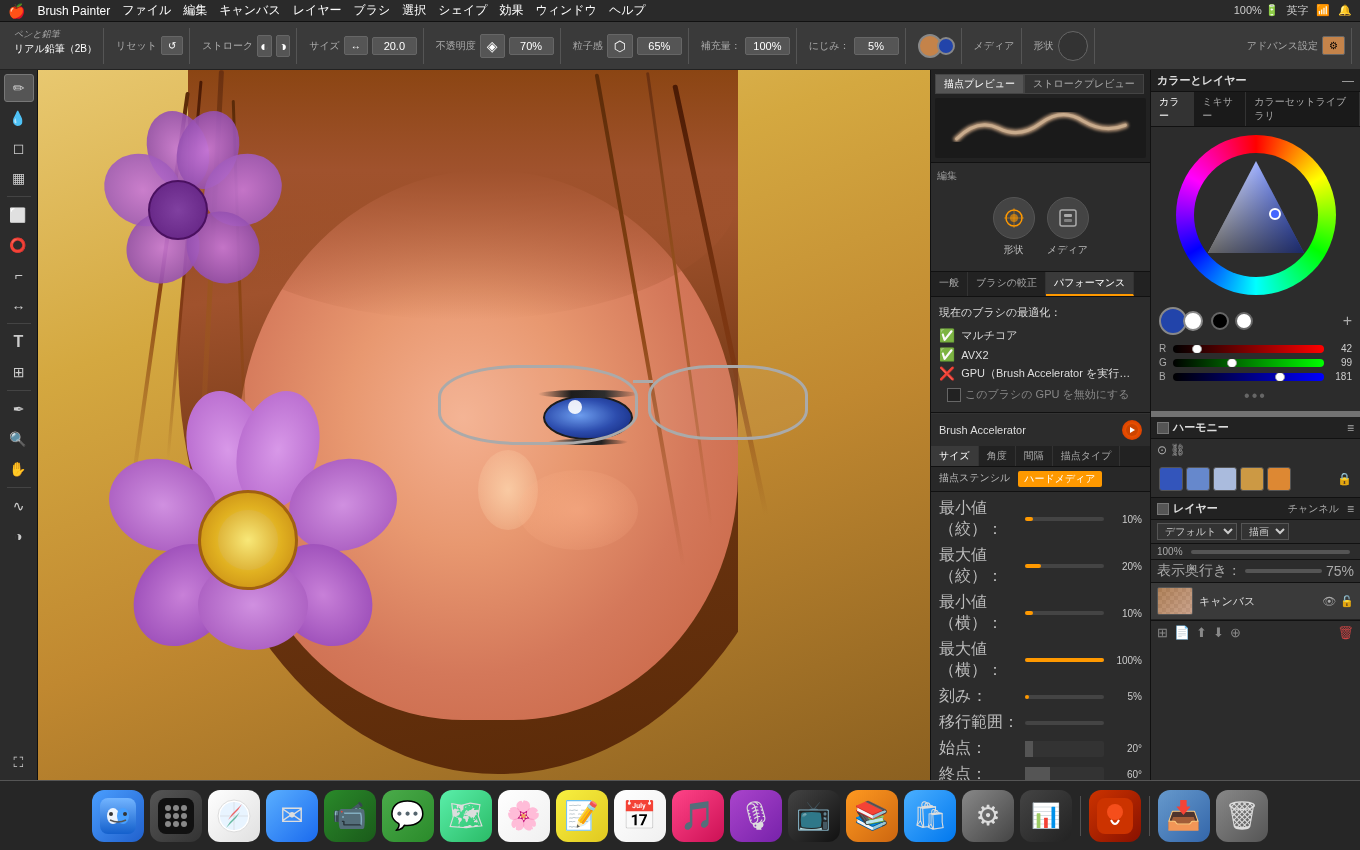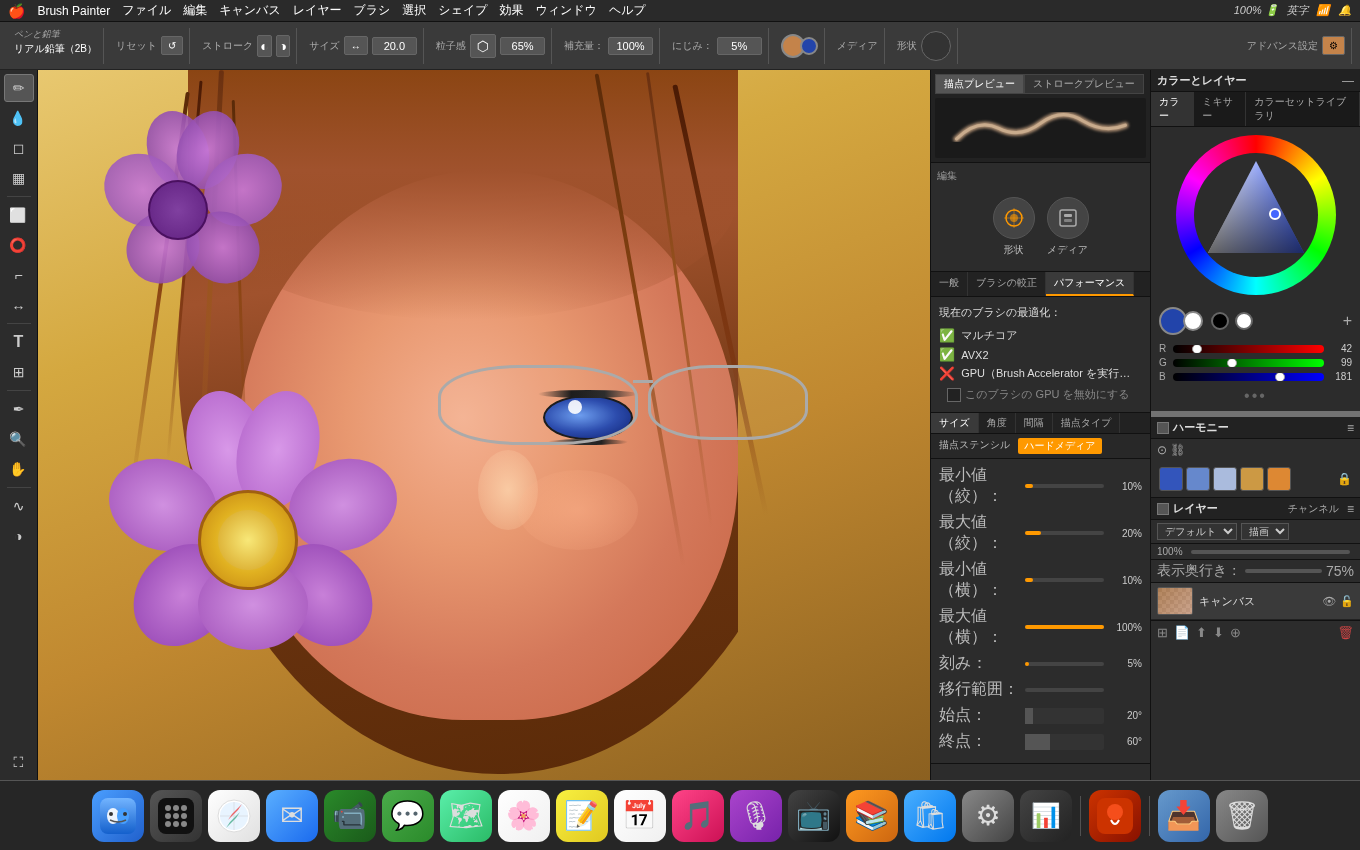--- a/index.html
+++ b/index.html
@@ -6,21 +6,21 @@
     body { width: 1360px; height: 850px; overflow: hidden; background: #1a1a1a; font-family: 'Helvetica Neue', Helvetica, Arial, sans-serif; font-size: 11px; color: #ddd; }
 
     
     #menu-bar {
       width: 100%; height: 22px; background: #2a2a2a;
       display: flex; align-items: center; padding: 0 8px;
       border-bottom: 1px solid #111;
     }
     .menu-apple { font-size: 14px; margin-right: 12px; color: #fff; }
     .menu-item { color: #fff; font-size: 12px; margin-right: 12px; white-space: nowrap; }
-    .menu-right { margin-left: auto; display: flex; align-items: center; gap: 8px; font-size: 11px; color: #ccc; font-style: italic; }
+    .menu-right { margin-left: auto; display: flex; align-items: center; gap: 8px; font-size: 11px; color: #ccc; }
 
     
     #toolbar {
       width: 100%; height: 48px; background: #3a3a3a;
       display: flex; align-items: center; padding: 0 8px; gap: 6px;
       border-bottom: 1px solid #222;
     }
     .tool-section { display: flex; align-items: center; gap: 4px; padding: 0 6px; border-right: 1px solid #555; height: 36px; }
     .tool-label { font-size: 10px; color: #aaa; white-space: nowrap; }
     .tool-value { background: #555; border: 1px solid #666; color: #fff; padding: 2px 5px; font-size: 11px; border-radius: 2px; width: 45px; text-align: center; }
@@ -193,20 +193,25 @@
   </div>
   <div class="tool-section">
     <span class="tool-label">ストローク</span>
     <button class="tool-btn" style="font-size:14px;padding:2px;">◐</button>
     <button class="tool-btn" style="font-size:14px;padding:2px;">◑</button>
   </div>
   <div class="tool-section">
     <span class="tool-label">サイズ</span>
     <button class="tool-btn">↔</button>
     <span class="tool-value">20.0</span>
+  </div>
+  <div class="tool-section">
+    <span class="tool-label">不透明度</span>
+    <button class="tool-btn" style="font-size:14px;">◈</button>
+    <span class="tool-value">70%</span>
   </div>
   <div class="tool-section">
     <span class="tool-label">粒子感</span>
     <button class="tool-btn" style="font-size:14px;">⬡</button>
     <span class="tool-value">65%</span>
   </div>
   <div class="tool-section">
     <span class="tool-label">補充量：</span>
     <span class="tool-value">100%</span>
   </div>
@@ -388,20 +393,29 @@
       <div class="opt-item">
         <span class="opt-check-red">❌</span>
         <span>GPU（Brush Accelerator を実行…</span>
       </div>
       <div class="gpu-row">
         <div class="check-box"></div>
         <span>このブラシの GPU を無効にする</span>
       </div>
     </div>
 
+    <div class="brush-accelerator-row">
+      <span class="ba-label">Brush Accelerator</span>
+      <div class="ba-icon">
+        <svg width="14" height="14" viewBox="0 0 14 14">
+          <circle cx="7" cy="7" r="6" fill="#cc4400"></circle>
+          <polygon points="5,4 10,7 5,10" fill="#fff"></polygon>
+        </svg>
+      </div>
+    </div>
 
     <div class="size-tabs-row">
       <div class="size-tab active">サイズ</div>
       <div class="size-tab">角度</div>
       <div class="size-tab">間隔</div>
       <div class="size-tab">描点タイプ</div>
     </div>
 
     <div style="display:flex;padding:4px 8px;gap:8px;background:#282828;border-bottom:1px solid #111;">
       <span style="font-size:10px;color:#bbb;">描点ステンシル</span>

